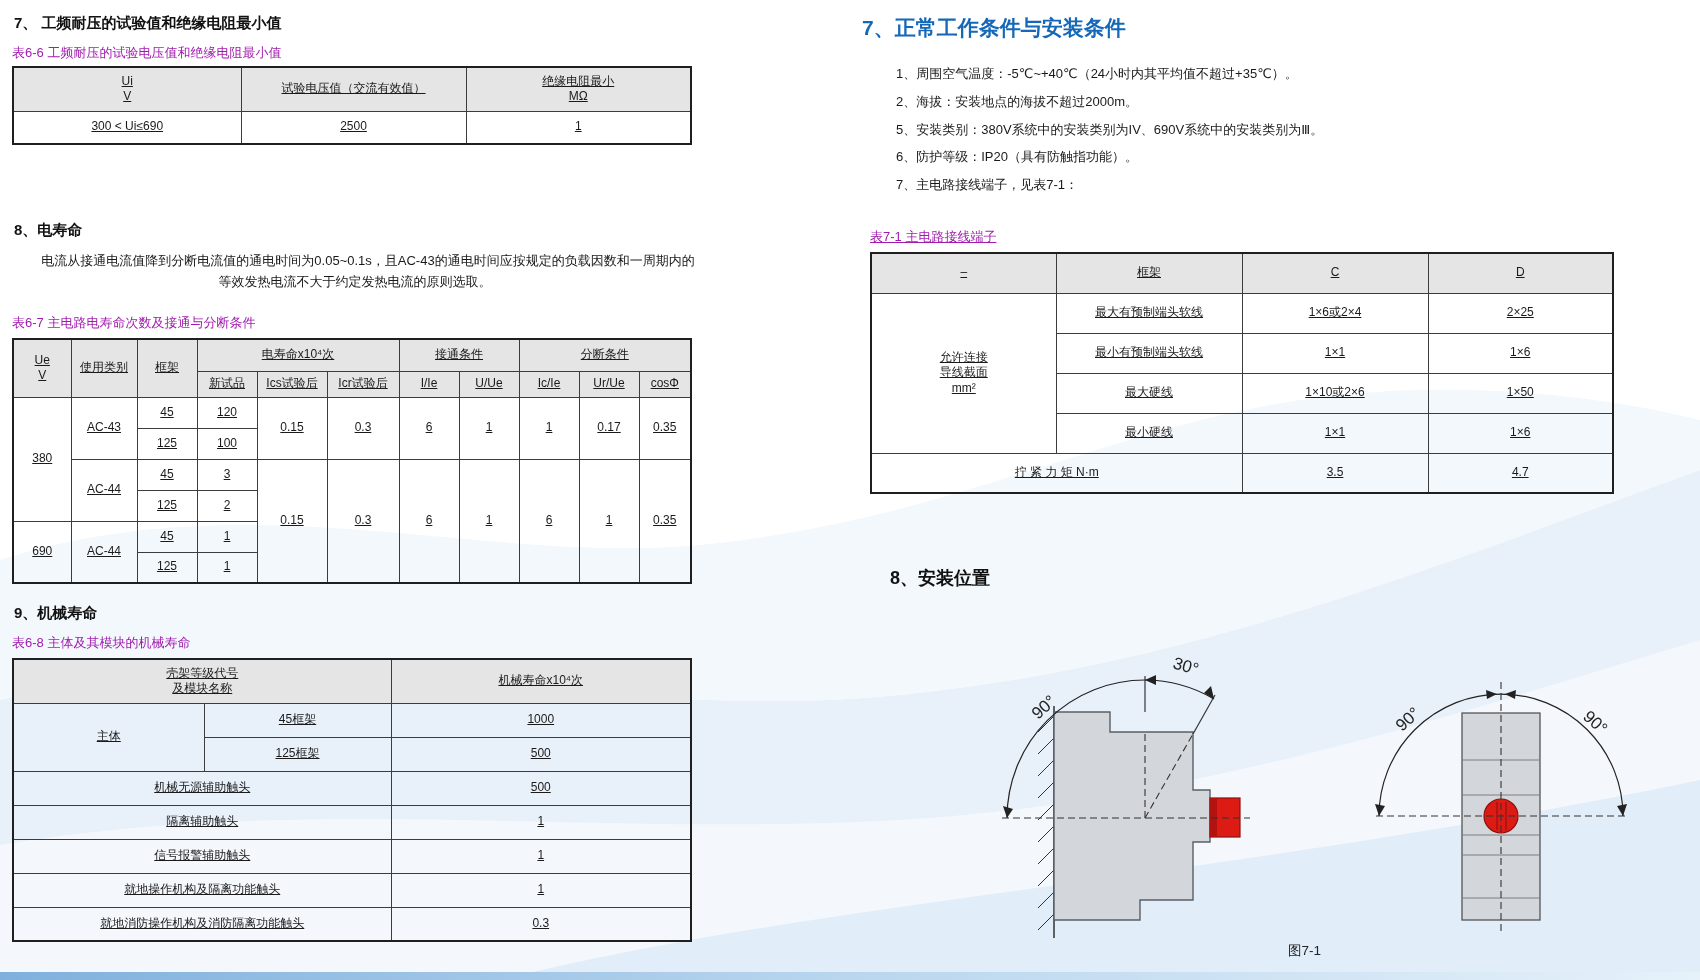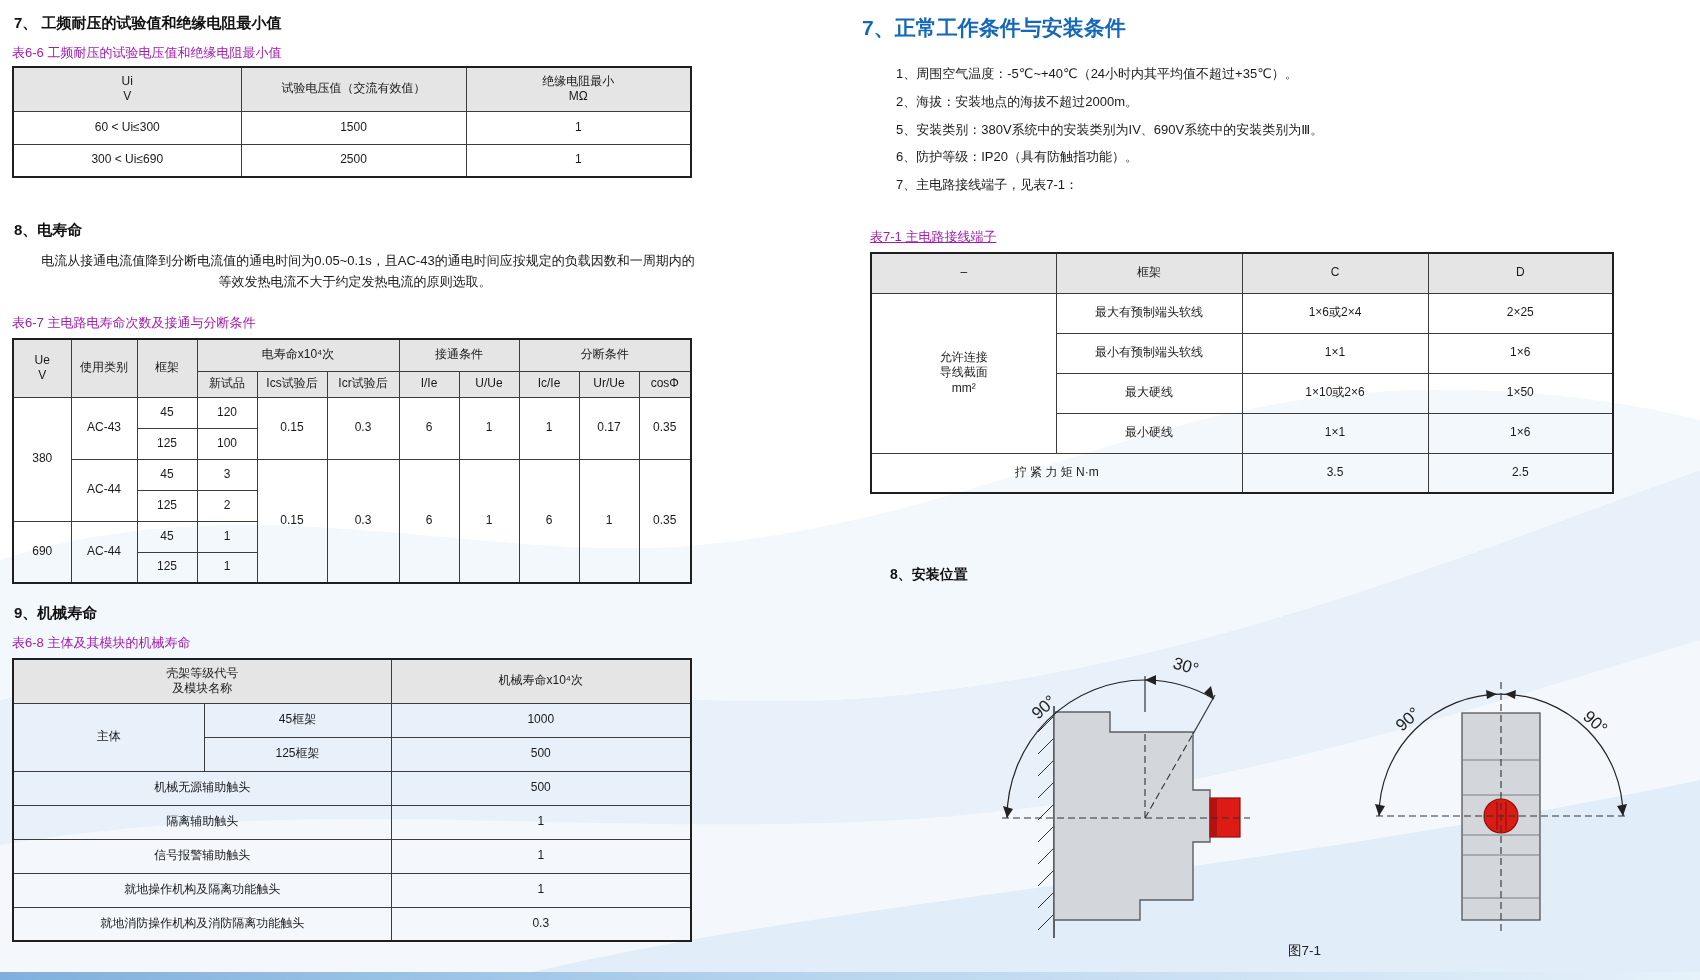--- a/index.html
+++ b/index.html
@@ -11,21 +11,21 @@
   .bg{position:absolute;left:0;top:0;z-index:0;}
   .layer{position:absolute;z-index:1;}
 
   
   .h-black{font-size:15px;font-weight:bold;color:#111;}
   .h-blue{font-size:21px;font-weight:bold;color:#1568b8;}
   .t-caption{font-size:13px;color:#a21caf;text-align:left;}
 
   
   table{border-collapse:collapse;table-layout:fixed;background:transparent;}
-  table.doc{border:2px solid #1f1f1f;}
+  table.doc{border:2px solid #1f1f1f;text-decoration:underline;}
   table.doc td,table.doc th{
     border:1px solid #3c3c3c;font-size:12px;font-weight:normal;
     text-align:center;vertical-align:middle;padding:1px 3px;line-height:1.3;
     overflow:hidden;
   }
   table.doc th.hd, table.doc td.hd{background:#e5e5e5;}
   .two-line span{display:block;}
 
   
   .cond-list{list-style:none;margin:8px;padding:0;font-size:13px;line-height:1.6;}
@@ -67,25 +67,20 @@
       <tr style="height:44px">
     <th class="hd two-line">
       <span>Ui</span>
       <span>V</span>
     </th>
     <th class="hd">试验电压值（交流有效值）</th>
     <th class="hd two-line">
       <span>绝缘电阻最小</span>
       <span>MΩ</span>
     </th>
-  </tr>
-  <tr style="height:33px">
-    <td>60 &lt; Ui≤300</td>
-    <td>1500</td>
-    <td>1</td>
   </tr>
   <tr style="height:33px">
     <td>300 &lt; Ui≤690</td>
     <td>2500</td>
     <td>1</td>
   </tr>
 </tbody>
   </table>
 
 <div class="layer h-black" style="left:14px;top:221px;text-align:right;">8、电寿命</div>
@@ -273,26 +268,26 @@
     <td>1×50</td>
   </tr>
   <tr style="height:40px">
     <td>最小硬线</td>
     <td>1×1</td>
     <td>1×6</td>
   </tr>
   <tr style="height:40px">
     <td colspan="2">拧 紧 力 矩 N·m</td>
     <td>3.5</td>
-    <td>2.5</td>
+    <td>4.7</td>
   </tr>
 </tbody>
   </table>
 
-<div class="layer" style="left:890px;top:566px;font-size:14px;font-weight:bold;color:#111;">8、安装位置</div>
+<div class="layer" style="left:890px;top:566px;font-size:18px;font-weight:bold;color:#111;">8、安装位置</div>
 
 <div class="layer" style="left:940px;top:612px;width:760px;height:360px;">
 
   <svg width="410" height="340" viewBox="0 0 410 340" style="position:absolute;left:10px;top:8px;">
 
     <g stroke="#333" stroke-width="1">
       <line x1="104" y1="86" x2="104" y2="318" stroke-width="1.5"></line>
       <line x1="104" y1="96" x2="88" y2="112"></line>
         <line x1="104" y1="118" x2="88" y2="134"></line>
       <line x1="104" y1="140" x2="88" y2="156"></line>

